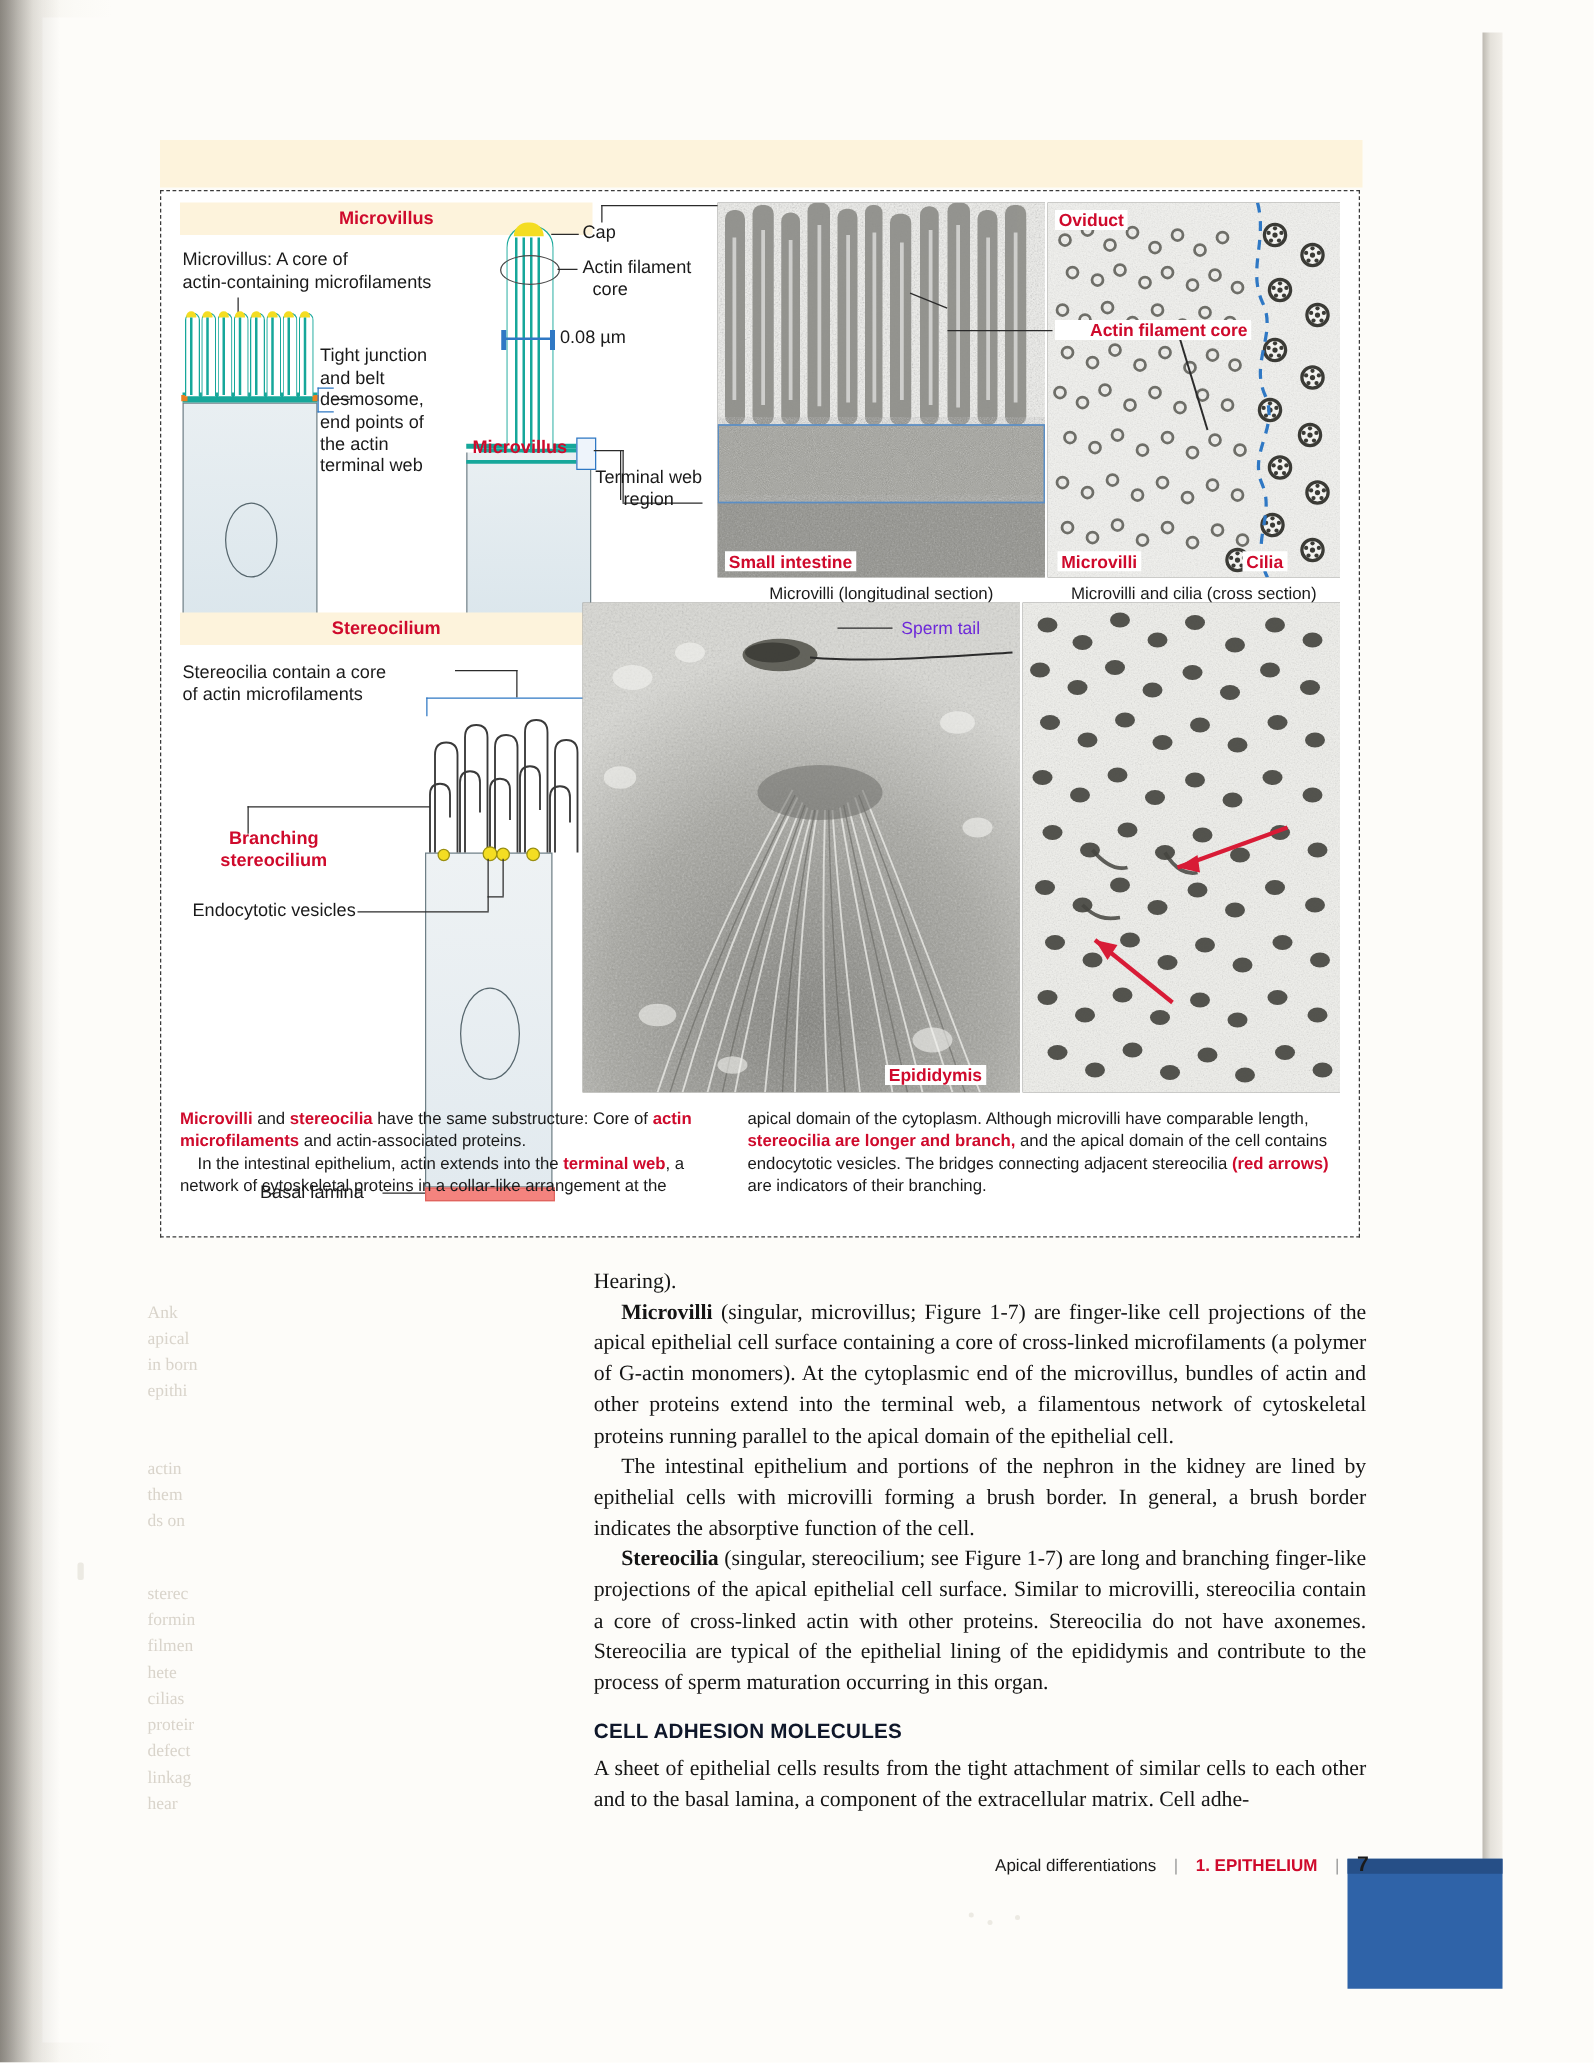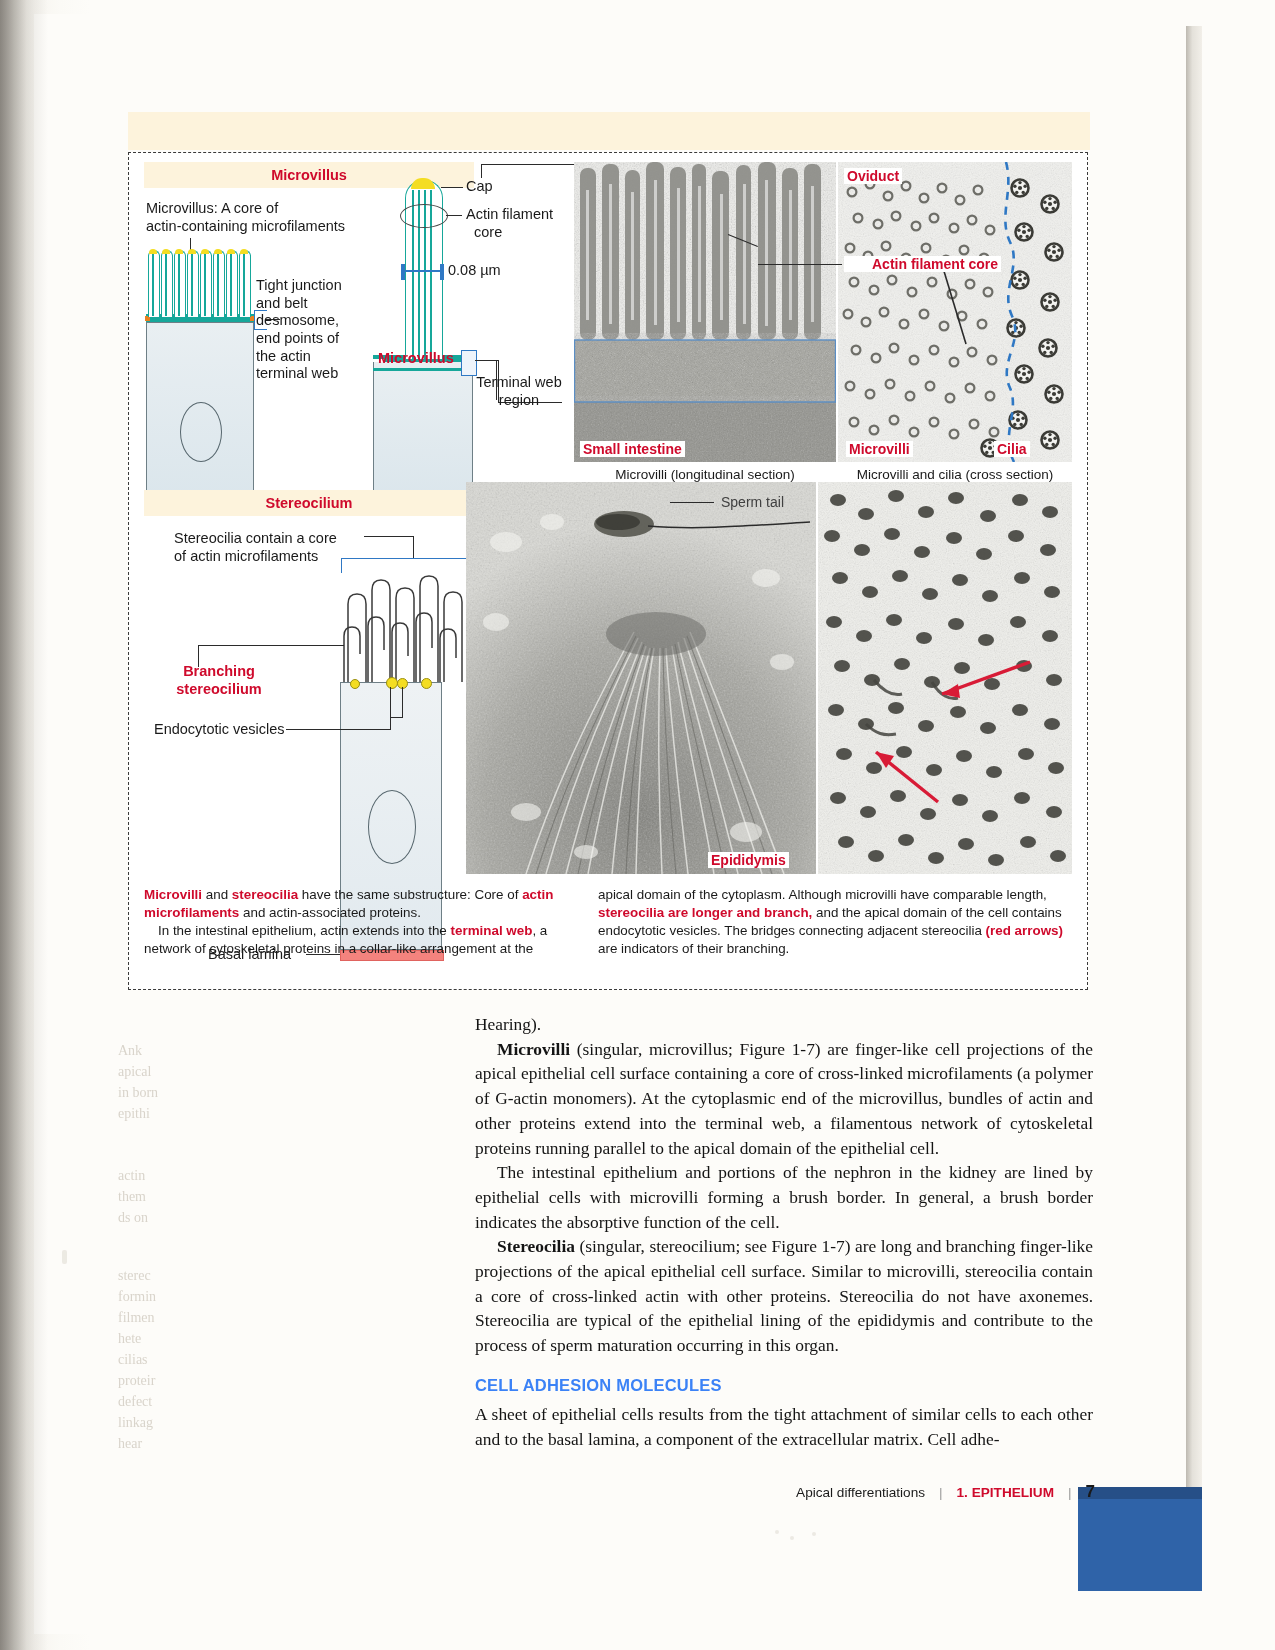--- a/index.html
+++ b/index.html
@@ -118,21 +118,21 @@
   
   .body-col{
     position:absolute;left:475px;top:1012px;width:618px;
     font-family:"Liberation Serif", serif;
     font-size:17.4px;line-height:1.42;color:#141414;text-align:justify;
   }
   .body-col p{margin:0 0 0 0;text-indent:0;}
   .body-col p.ind{text-indent:22px;}
   .sec-head{
     font-family:"Liberation Sans", sans-serif;
-    font-weight:bold;color:#3b82f6;font-size:16.5px;letter-spacing:.2px;
+    font-weight:bold;color:#0f172a;font-size:16.5px;letter-spacing:.2px;
     margin:16px 0 5px 0;
   }
   
   .footer{
     position:absolute;left:600px;top:1482px;width:495px;
     font-family:"Liberation Sans", sans-serif;font-size:13.6px;color:#1a1a1a;
     display:flex;align-items:center;justify-content:flex-end;gap:14px;
   }
   .footer .sep{color:#9a9a9a;}
   .footer .chap{color:#cf0a2c;font-weight:bold;}
@@ -437,21 +437,21 @@
   <div class="leader h" style="left:630px;top:152px;width:84px;"></div>
   <div class="leader h" style="left:600px;top:122px;width:32px;transform:rotate(22deg);transform-origin:left center;"></div>
 
   <div class="mg-cap" style="left:446px;top:355px;width:262px;">Microvilli (longitudinal section)</div>
   <div class="mg-cap" style="left:710px;top:355px;width:234px;">Microvilli and cilia (cross section)</div>
 
   <div class="band" style="left:16px;top:378px;width:330px;">
     <span>Stereocilium</span>
   </div>
 
-  <div class="lbl" style="left:18px;top:418px;width:220px;margin-left:28px;">
+  <div class="lbl" style="left:18px;top:418px;width:220px;">
     <span class="red">Stereocilia</span><span> contain a core</span><br>
     <span>of </span><span class="redn">actin microfilaments</span>
   </div>
   <div class="leader h" style="left:236px;top:424px;width:50px;"></div>
   <div class="leader v" style="left:285px;top:424px;height:22px;"></div>
   <div class="bluebracket-top" style="left:213px;top:446px;width:142px;height:14px;"></div>
 
   <div class="cell-box" style="left:212px;top:570px;width:102px;height:268px;border:1.2px solid #6e7f86;background:linear-gradient(180deg,#eef2f4,#e2eaef);"></div>
   <div class="nucleus" style="left:240px;top:678px;width:46px;height:72px;"></div>
   <div class="basal" style="left:212px;top:838px;width:102px;height:9px;"></div>
@@ -539,21 +539,21 @@
         <ellipse cx="30" cy="140" rx="13" ry="9"></ellipse>
           <ellipse cx="300" cy="96" rx="14" ry="9"></ellipse>
         <ellipse cx="316" cy="180" rx="12" ry="8"></ellipse>
           <ellipse cx="60" cy="330" rx="15" ry="9"></ellipse>
         <ellipse cx="280" cy="350" rx="16" ry="10"></ellipse>
           <ellipse cx="120" cy="370" rx="12" ry="7"></ellipse>
       </g>
     </svg>
   </div>
   <div class="leader h" style="left:542px;top:390px;width:44px;"></div>
-  <div class="mg-tag plain" style="left:590px;top:382px;color:#404040;font-weight:normal;">Sperm tail</div>
+  <div class="mg-tag plain" style="left:590px;top:382px;color:#6d28d9;font-weight:normal;">Sperm tail</div>
   <div class="mg-tag" style="left:580px;top:740px;">Epididymis</div>
 
   <div class="mg" style="left:690px;top:370px;width:254px;height:392px;">
     <svg width="254" height="392" viewBox="0 0 254 392" preserveAspectRatio="none">
       <defs>
         <filter id="gr5">
             <feTurbulence type="fractalNoise" baseFrequency="0.85" numOctaves="4" seed="31"></feTurbulence>
           <feColorMatrix type="saturate" values="0"></feColorMatrix>
           </filter>
         <g id="sc">

